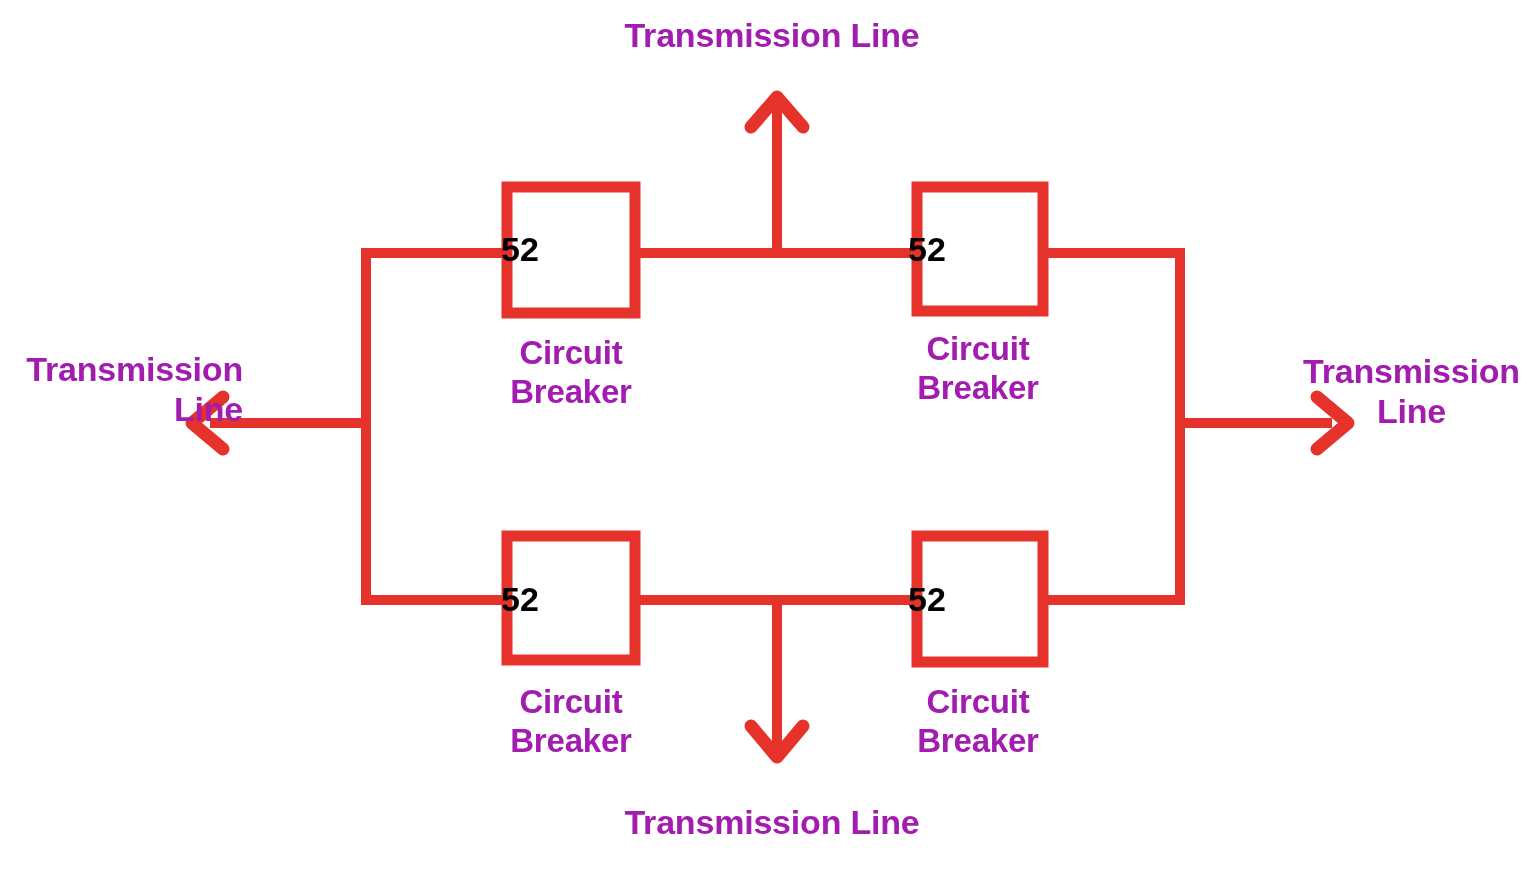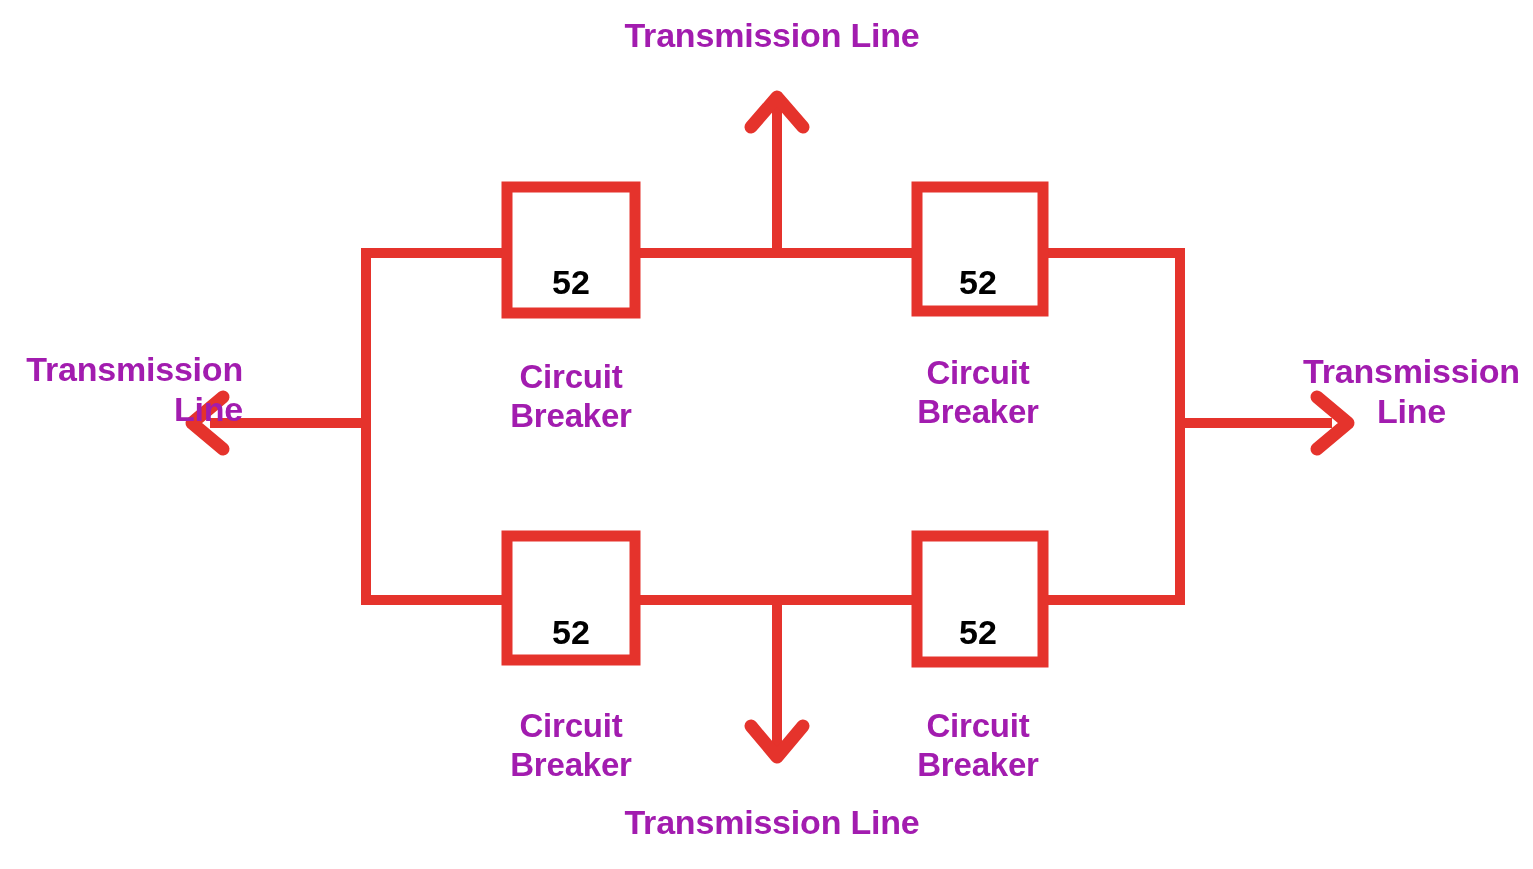--- a/index.html
+++ b/index.html
@@ -30,21 +30,20 @@
     font-weight: bold;
     color: #a21caf;
     white-space: pre-line;
     line-height: 1.17;
     letter-spacing: -0.2px;
   }
   .cb-label {
     font-size: 33px;
     text-align: center;
     width: 260px;
-    margin-top: 24px;
   }
   .tl-label {
     font-size: 34px;
   }
   .tl-top {
     left: 612px;
     top: 16px;
     width: 320px;
     text-align: center;
   }
@@ -82,22 +81,20 @@
     left: 848px;
     top: 683px;
   }
   .breaker-num {
     position: absolute;
     font-family: "Liberation Sans", sans-serif;
     font-weight: bold;
     font-size: 34px;
     color: #000000;
     width: 140px;
-    text-align: center;
-    margin-top: 33px;
   }
   .num-tl { left: 501px; top: 230px; }
   .num-tr { left: 908px; top: 230px; }
   .num-bl { left: 501px; top: 580px; }
   .num-br { left: 908px; top: 580px; }
 </style>
 </head>
 <body>
 
 <div id="diagram-root">

